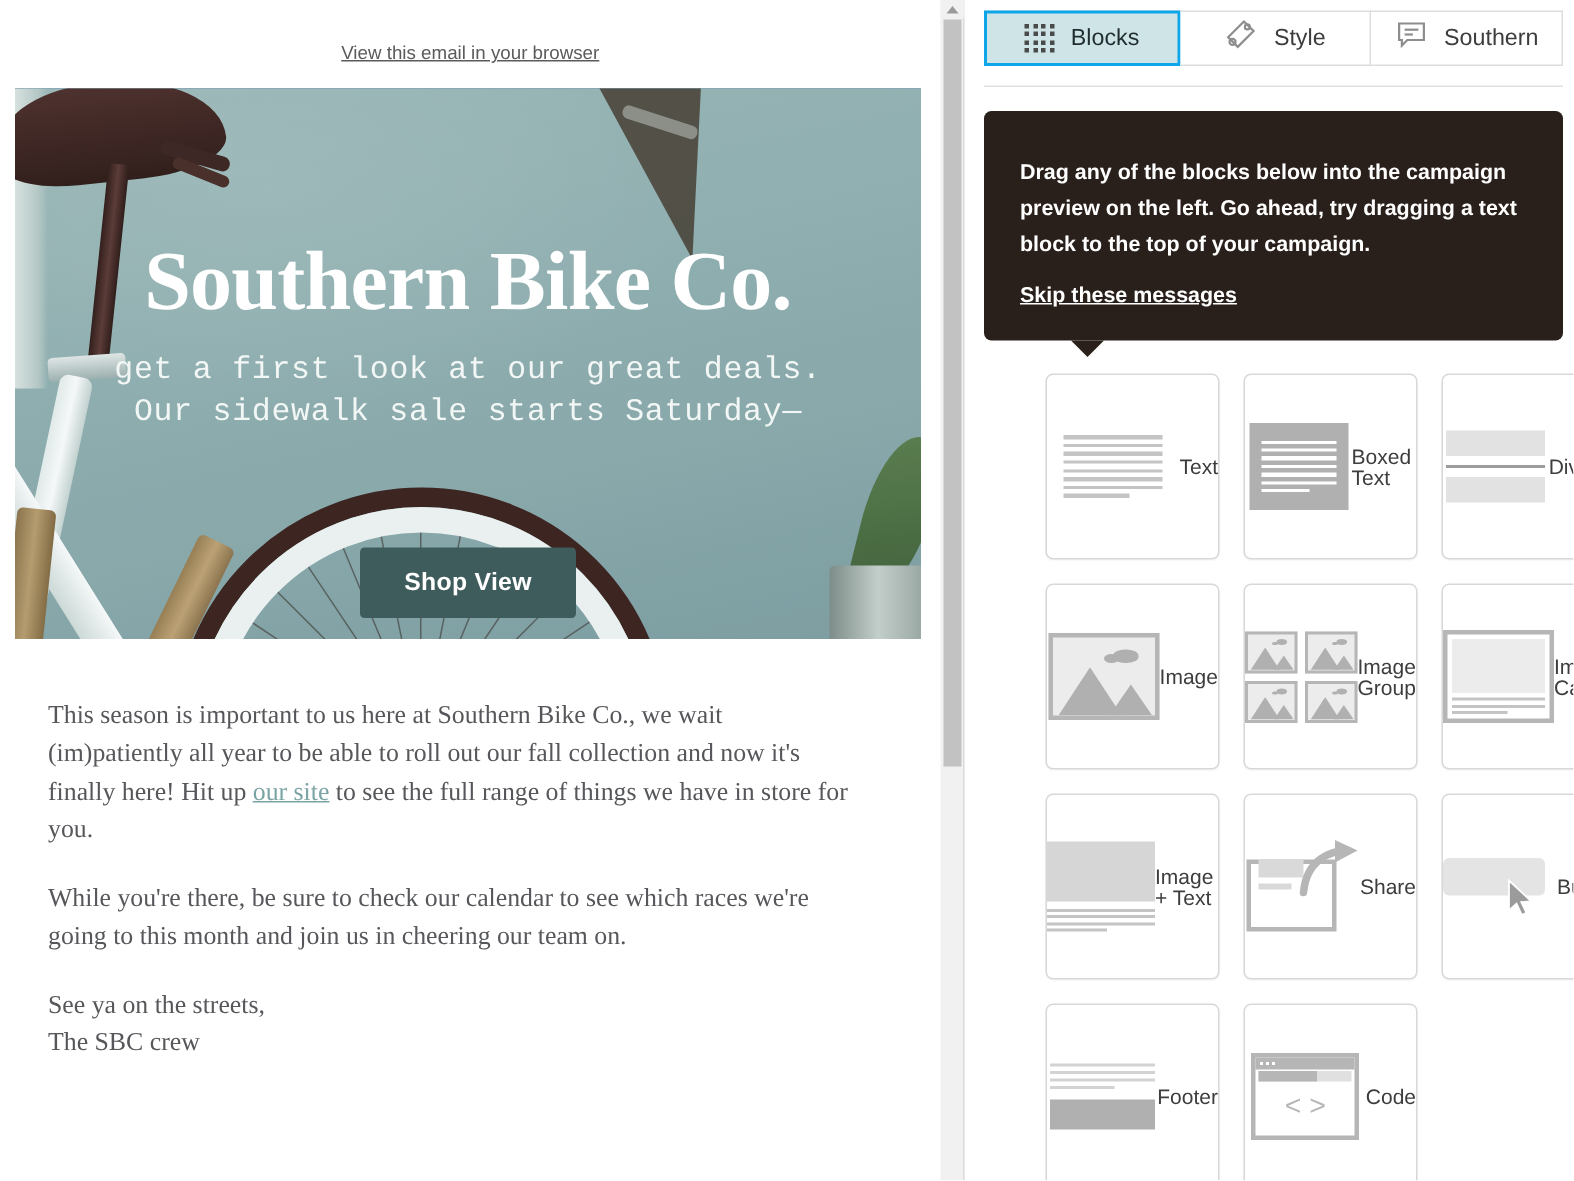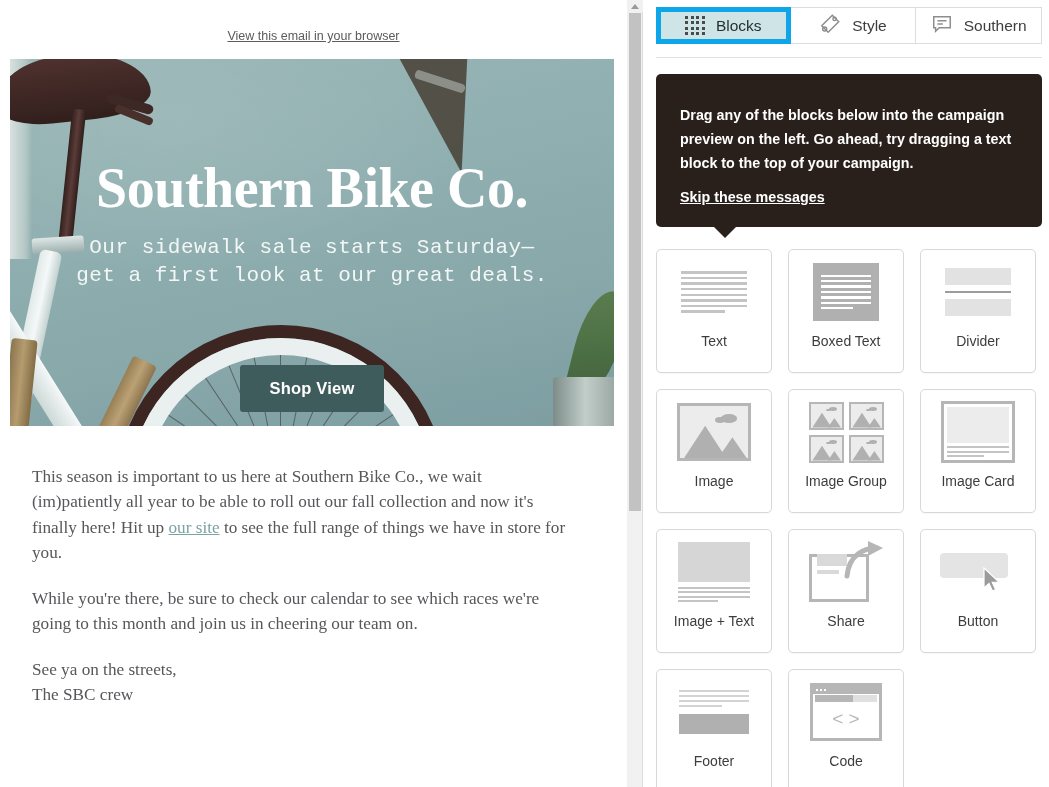--- a/index.html
+++ b/index.html
@@ -295,21 +295,21 @@
     background: #ffffff;
     border: 1px solid #dddddd;
     border-left: none;
     cursor: pointer;
     font-size: 15.5px;
     color: #3d3d3d;
   }
   .tab:first-child { border-left: 1px solid #dddddd; }
   .tab.active {
     background: #cfe4e6;
-    border: 5px solid #0ea5e9;
+    border: 2px solid #0ea5e9;
     color: #1f2d2f;
   }
   .tab-label { font-family: "Liberation Sans", sans-serif; }
 
   .ico-dots {
     display: grid;
     grid-template-columns: repeat(4, 3px);
     grid-template-rows: repeat(4, 3px);
     gap: 2.6px;
   }
@@ -356,25 +356,26 @@
     gap: 16px;
     margin: 22px 7px 0 12px;
     justify-content: start;
   }
   .block-card {
     width: 116px; height: 124px;
     background: #ffffff;
     border: 1px solid #d8d8d8;
     border-radius: 5px;
     display: flex;
-    flex-direction: column;
+    flex-direction: row;
     align-items: center;
     justify-content: flex-start;
     cursor: grab;
     box-shadow: 0 1px 1px rgba(0,0,0,0.03);
+    margin-left: 41px;
   }
   .block-icon {
     height: 84px;
     display: flex; align-items: center; justify-content: center;
     width: 100%;
   }
   .block-label {
     font-size: 14px;
     color: #3d3d3d;
     font-family: "Liberation Sans", sans-serif;
@@ -548,22 +549,22 @@
         <div class="leaf"></div>
         <div class="pot"></div>
         <div class="pot-band"></div>
         <div class="band"></div>
         <div class="veil"></div>
       </div>
 
       <div class="hero-content">
         <div class="hero-title">Southern Bike Co.</div>
         <div class="hero-sub">
+          <div>get a first look at our great deals.</div>
           <div>Our sidewalk sale starts Saturday—</div>
-          <div>get a first look at our great deals.</div>
         </div>
         <button class="shop-btn">Shop View</button>
       </div>
     </div>
 
     <div class="body-copy">
       <p><span>This season is important to us here at Southern Bike Co., we wait (im)patiently all year to be able to roll out our fall collection and now it's finally here! Hit up </span><span class="inline-link">our site</span><span> to see the full range of things we have in store for you.</span></p>
       <p>While you're there, be sure to check our calendar to see which races we're going to this month and join us in cheering our team on.</p>
       <p>
         <span>See ya on the streets,</span><br>

